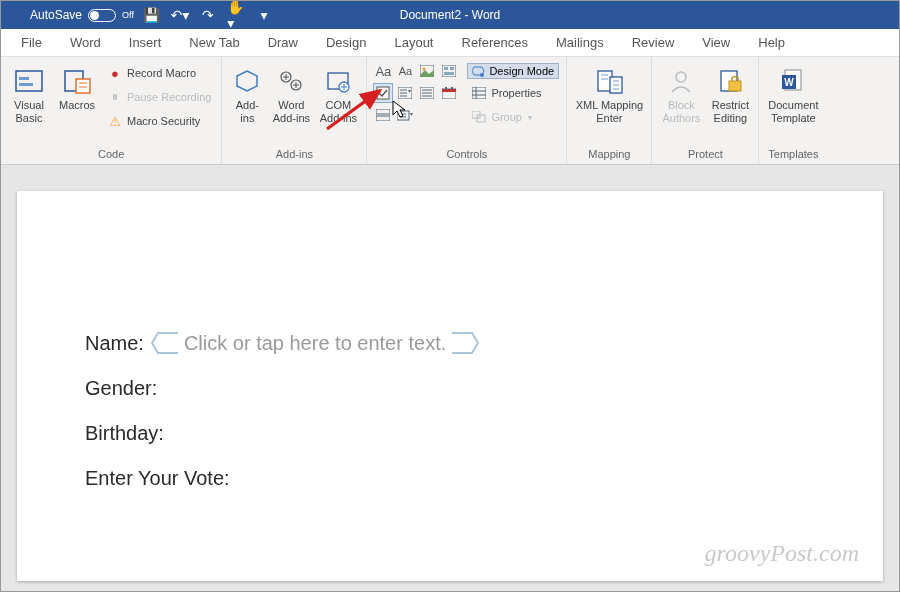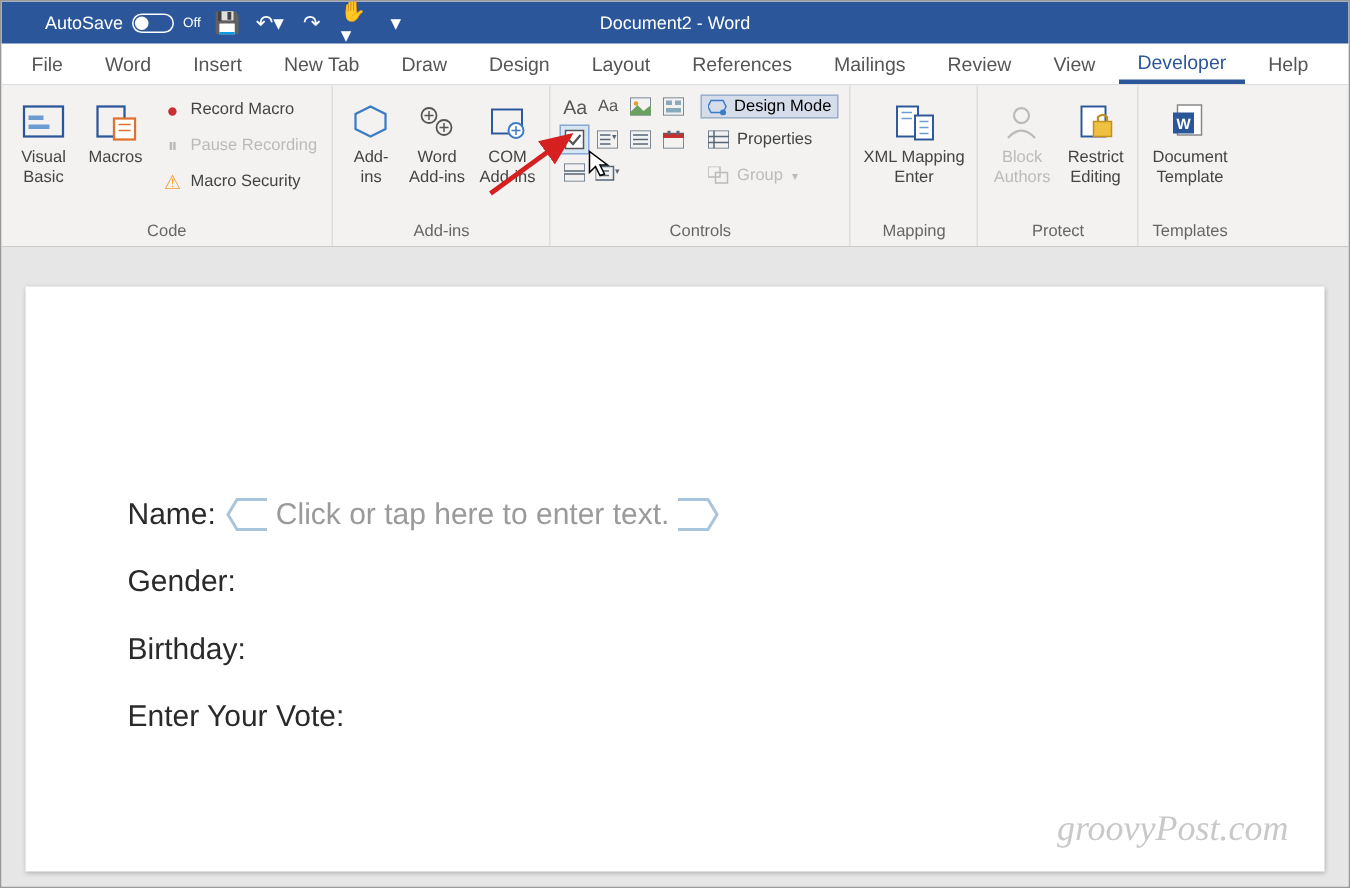--- a/index.html
+++ b/index.html
@@ -79,21 +79,20 @@
   <div class="tab">Word</div>
   <div class="tab">Insert</div>
   <div class="tab">New Tab</div>
   <div class="tab">Draw</div>
   <div class="tab">Design</div>
   <div class="tab">Layout</div>
   <div class="tab">References</div>
   <div class="tab">Mailings</div>
   <div class="tab">Review</div>
   <div class="tab">View</div>
-  <div class="tab active">Developer</div>
   <div class="tab">Help</div>
 </div>
 
 <div class="ribbon">
 
   <div class="group">
     <div class="group-content">
       <div class="big-btn">
         <div class="ico">
           <svg width="30" height="28">

